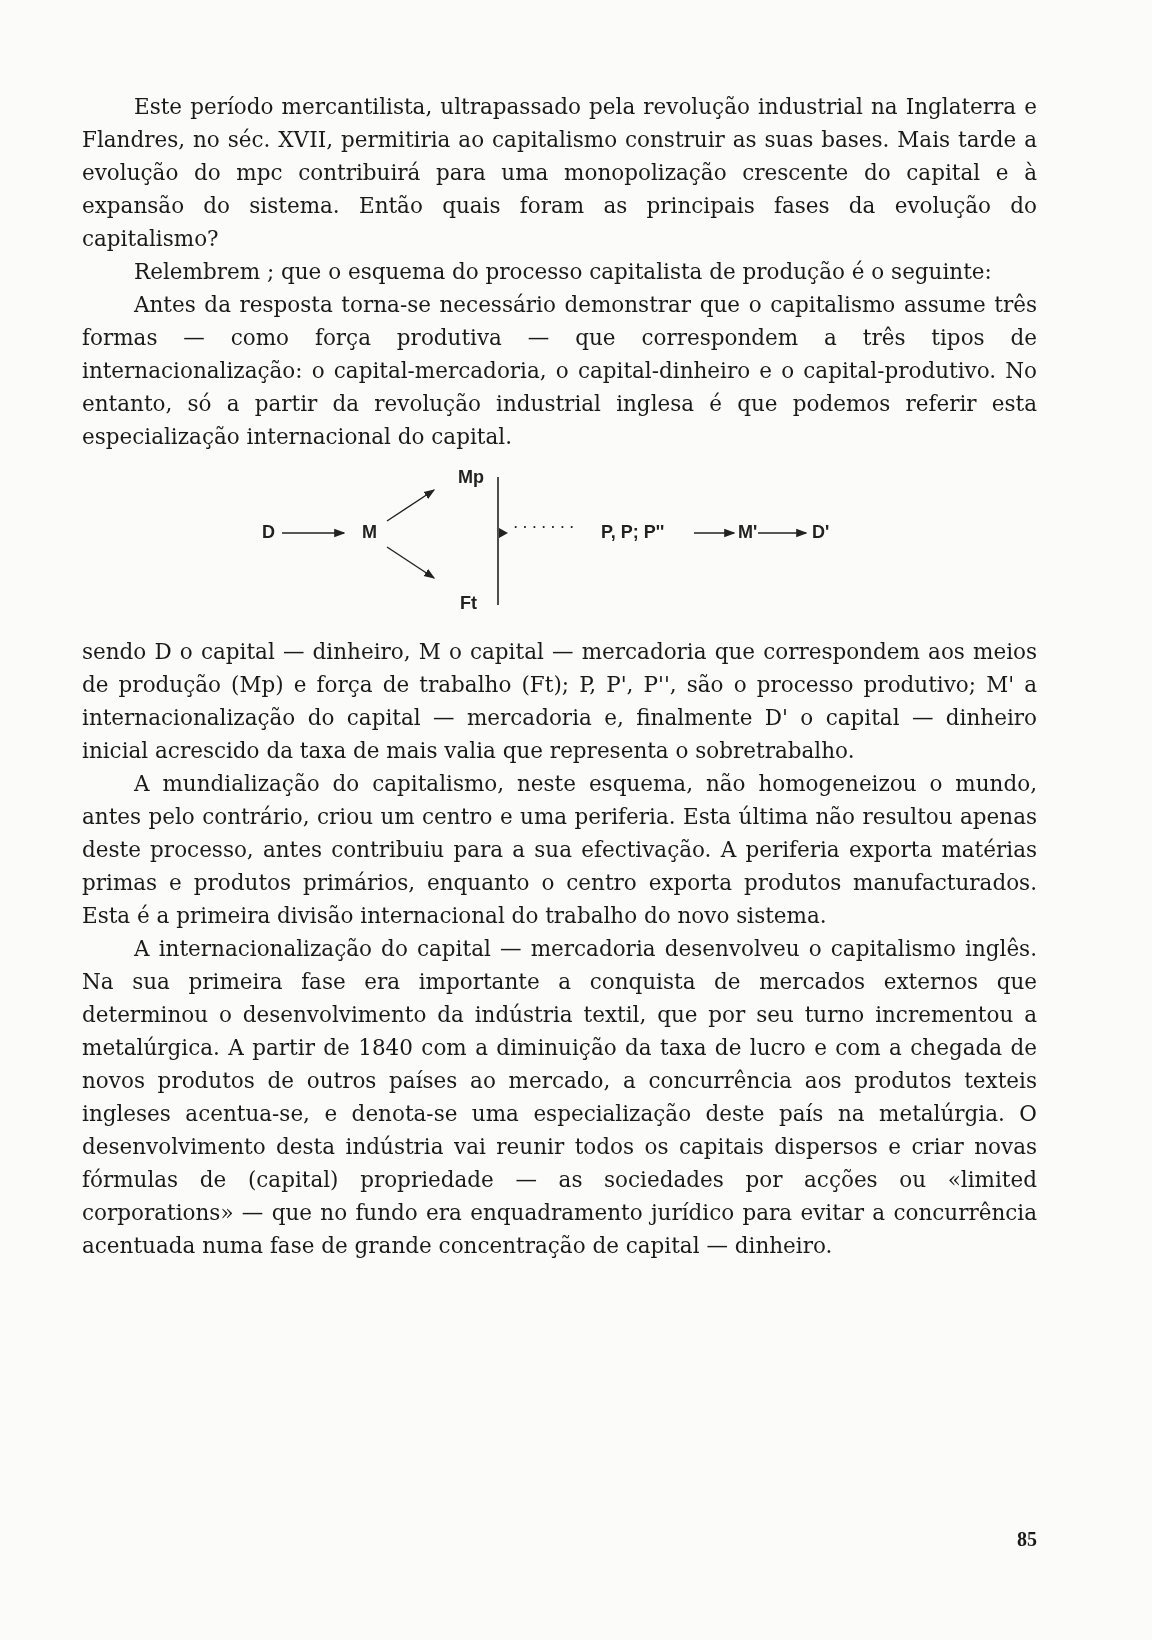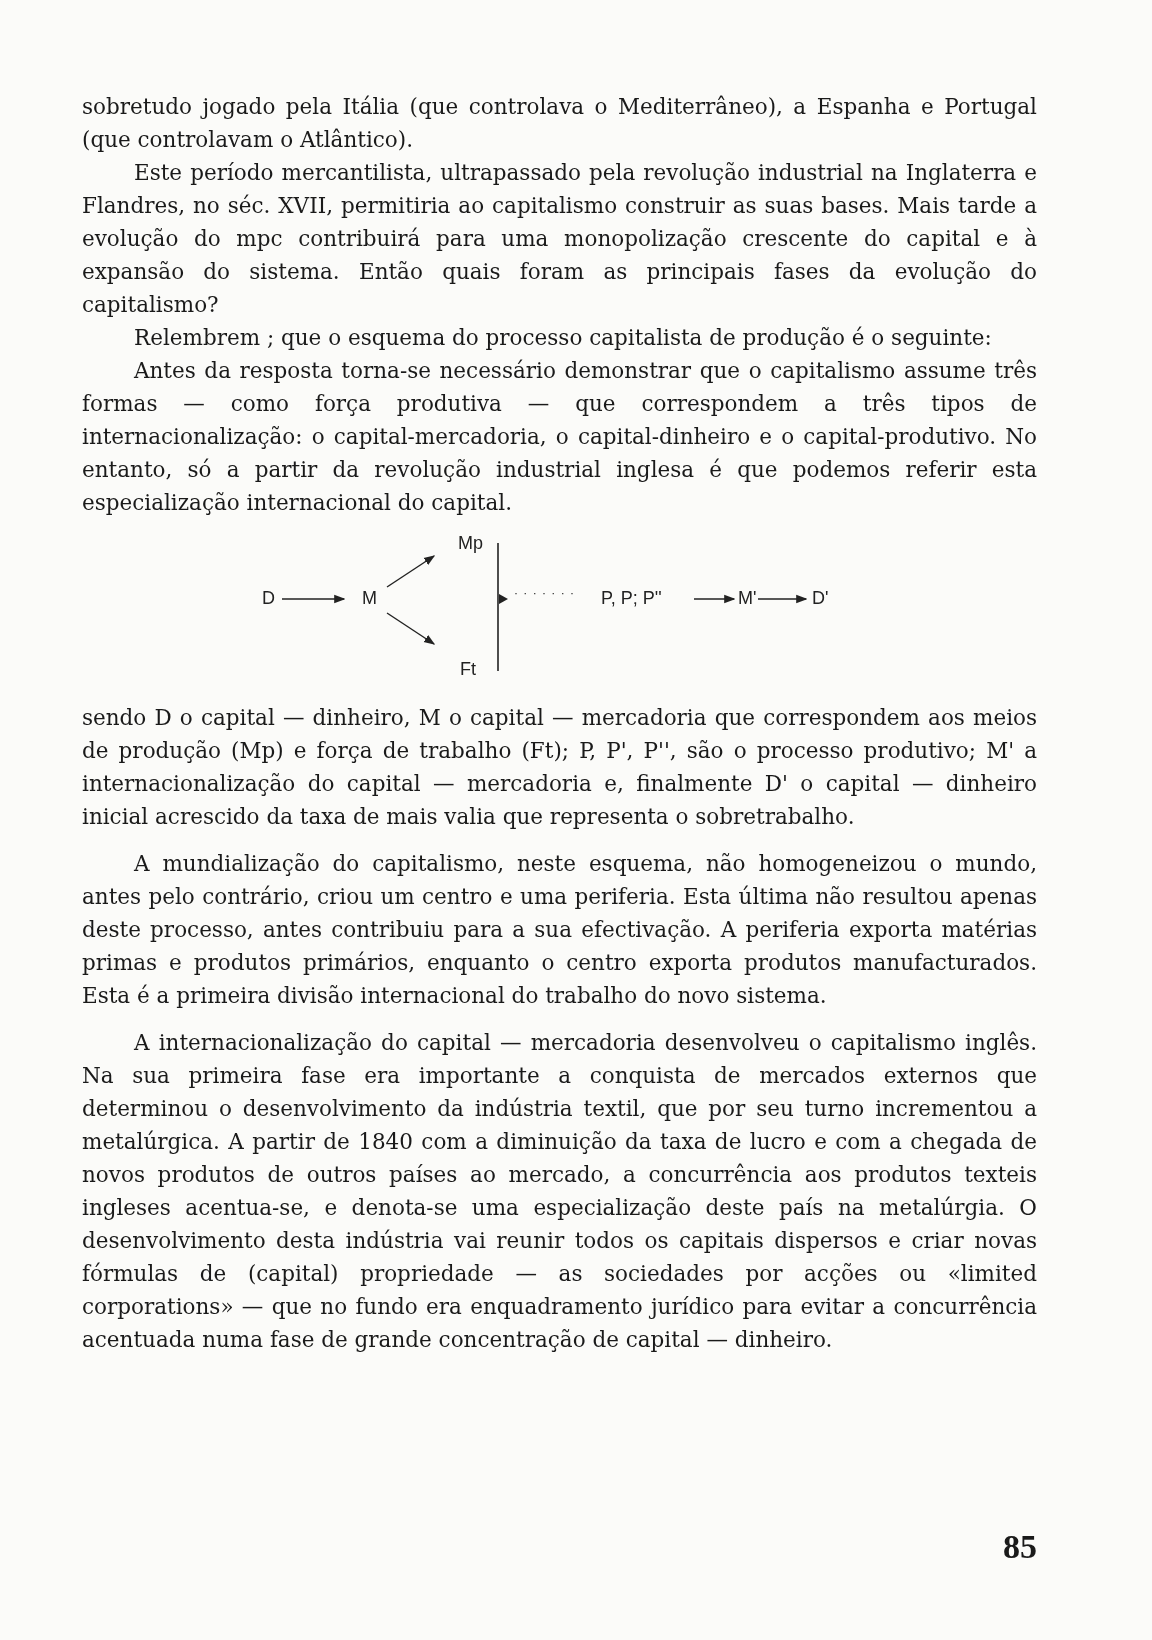--- a/index.html
+++ b/index.html
@@ -1,30 +1,29 @@
 <!DOCTYPE html>
 <html><head>
 <meta charset="utf-8">
 <style>
   html, body { margin:0; padding:0; }
   body { width:1152px; height:1640px; background:#fbfbf9; position:relative; overflow:hidden;
          font-family:"DejaVu Serif","Liberation Serif",serif; color:#1a1a1a; }
   .page { position:absolute; left:82px; top:90px; width:955px; }
   .para { font-size:21.5px; line-height:33px; text-align:justify; margin:0; }
   .para.indent { text-indent:52px; }
-  .gap { margin-top:14px; }
+  .gap { margin-top:0; }
   .diagram { position:relative; height:150px; margin-top:12px; margin-bottom:20px; font-family:"Liberation Sans",sans-serif; }
-  .dlabel { position:absolute; font-size:18px; color:#222; }
-  .pagenum { position:absolute; right:115px; top:1528px; font-size:34px; font-weight:bold; font-family:"Liberation Serif",serif; }
+  .dlabel { position:absolute; font-size:18px; color:#222;font-weight:bold; }
+  .pagenum { position:absolute; right:115px; top:1528px; font-size:20px; font-weight:bold; font-family:"Liberation Serif",serif; }
 </style>
 </head>
 <body>
 
 <div class="page">
-  <p class="para">sobretudo jogado pela Itália (que controlava o Mediterrâneo), a Espanha e Portugal (que controlavam o Atlântico).</p>
   <p class="para indent">Este período mercantilista, ultrapassado pela revolução industrial na Inglaterra e Flandres, no séc. XVII, permitiria ao capitalismo construir as suas bases. Mais tarde a evolução do mpc contribuirá para uma monopolização crescente do capital e à expansão do sistema. Então quais foram as principais fases da evolução do capitalismo?</p>
   <p class="para indent">Relembrem ; que o esquema do processo capitalista de produção é o seguinte:</p>
   <p class="para indent">Antes da resposta torna-se necessário demonstrar que o capitalismo assume três formas — como força produtiva — que correspondem a três tipos de internacionalização: o capital-mercadoria, o capital-dinheiro e o capital-produtivo. No entanto, só a partir da revolução industrial inglesa é que podemos referir esta especialização internacional do capital.</p>
 
   <div class="diagram">
     <svg width="955" height="150" style="position:absolute;left:0;top:0">
       <defs>
         <marker id="ah" markerWidth="8" markerHeight="8" refX="7" refY="4" orient="auto">
           <path d="M0,1 L8,4 L0,7 Z" fill="#222"></path>
         </marker>

